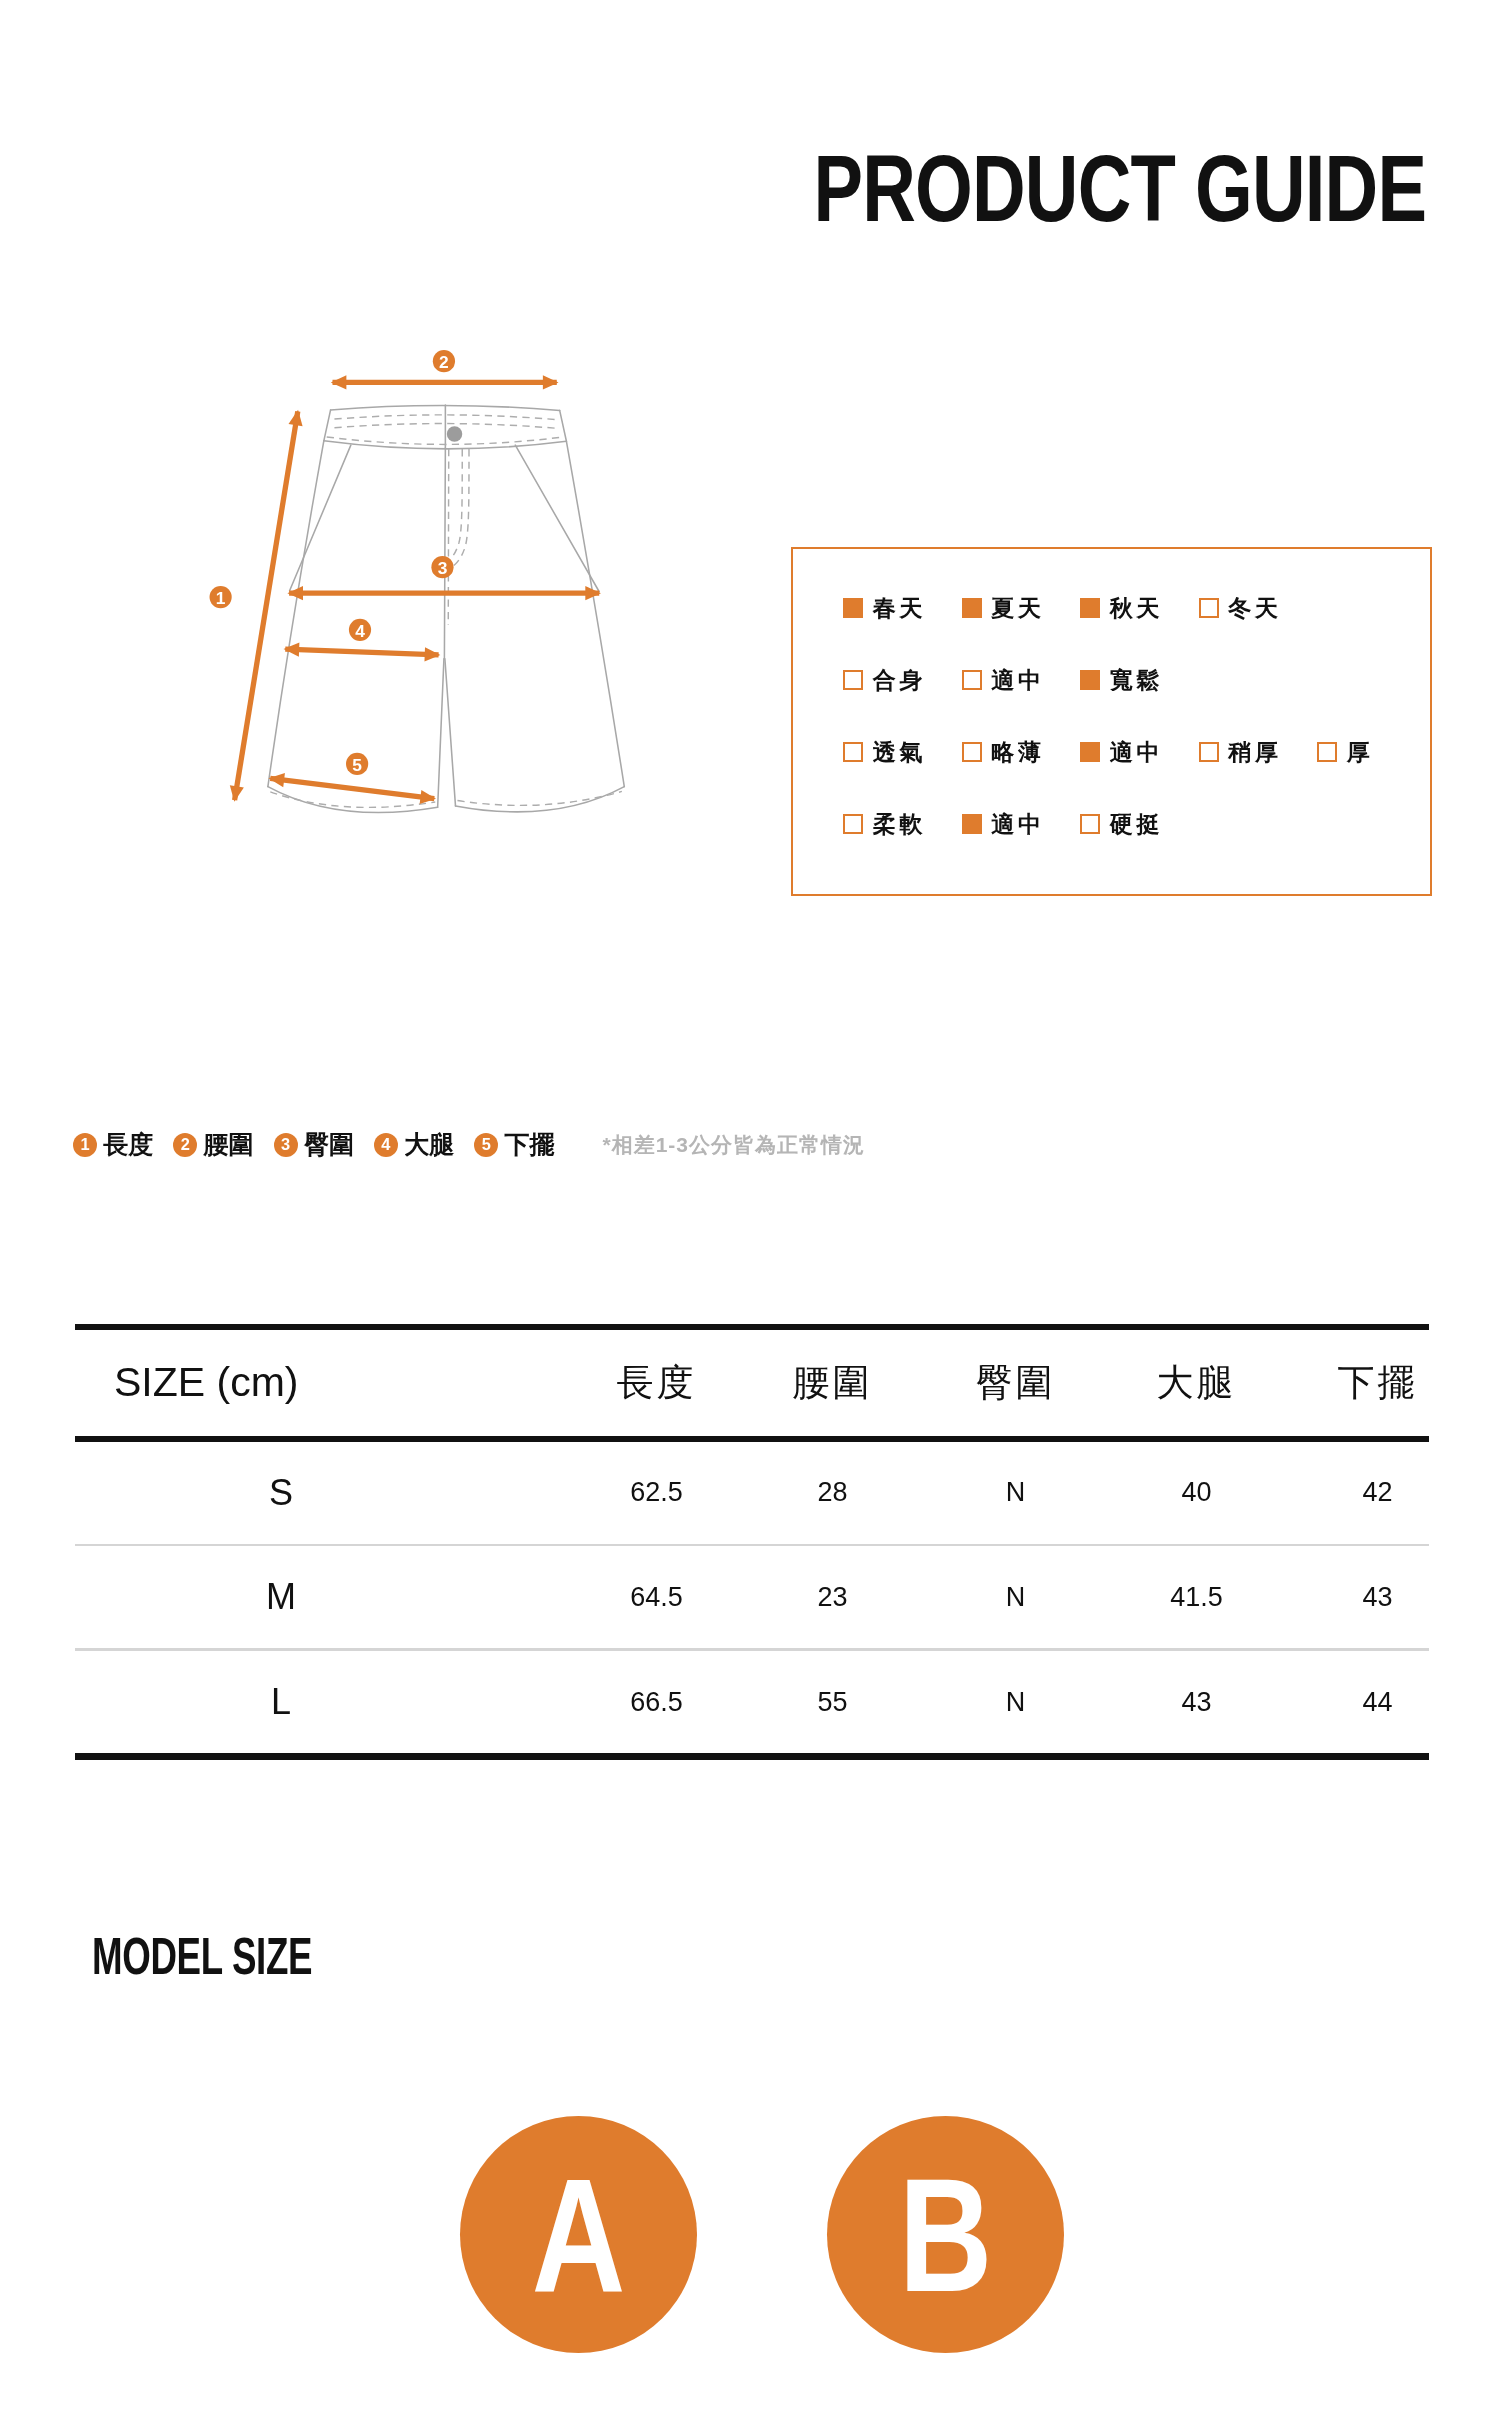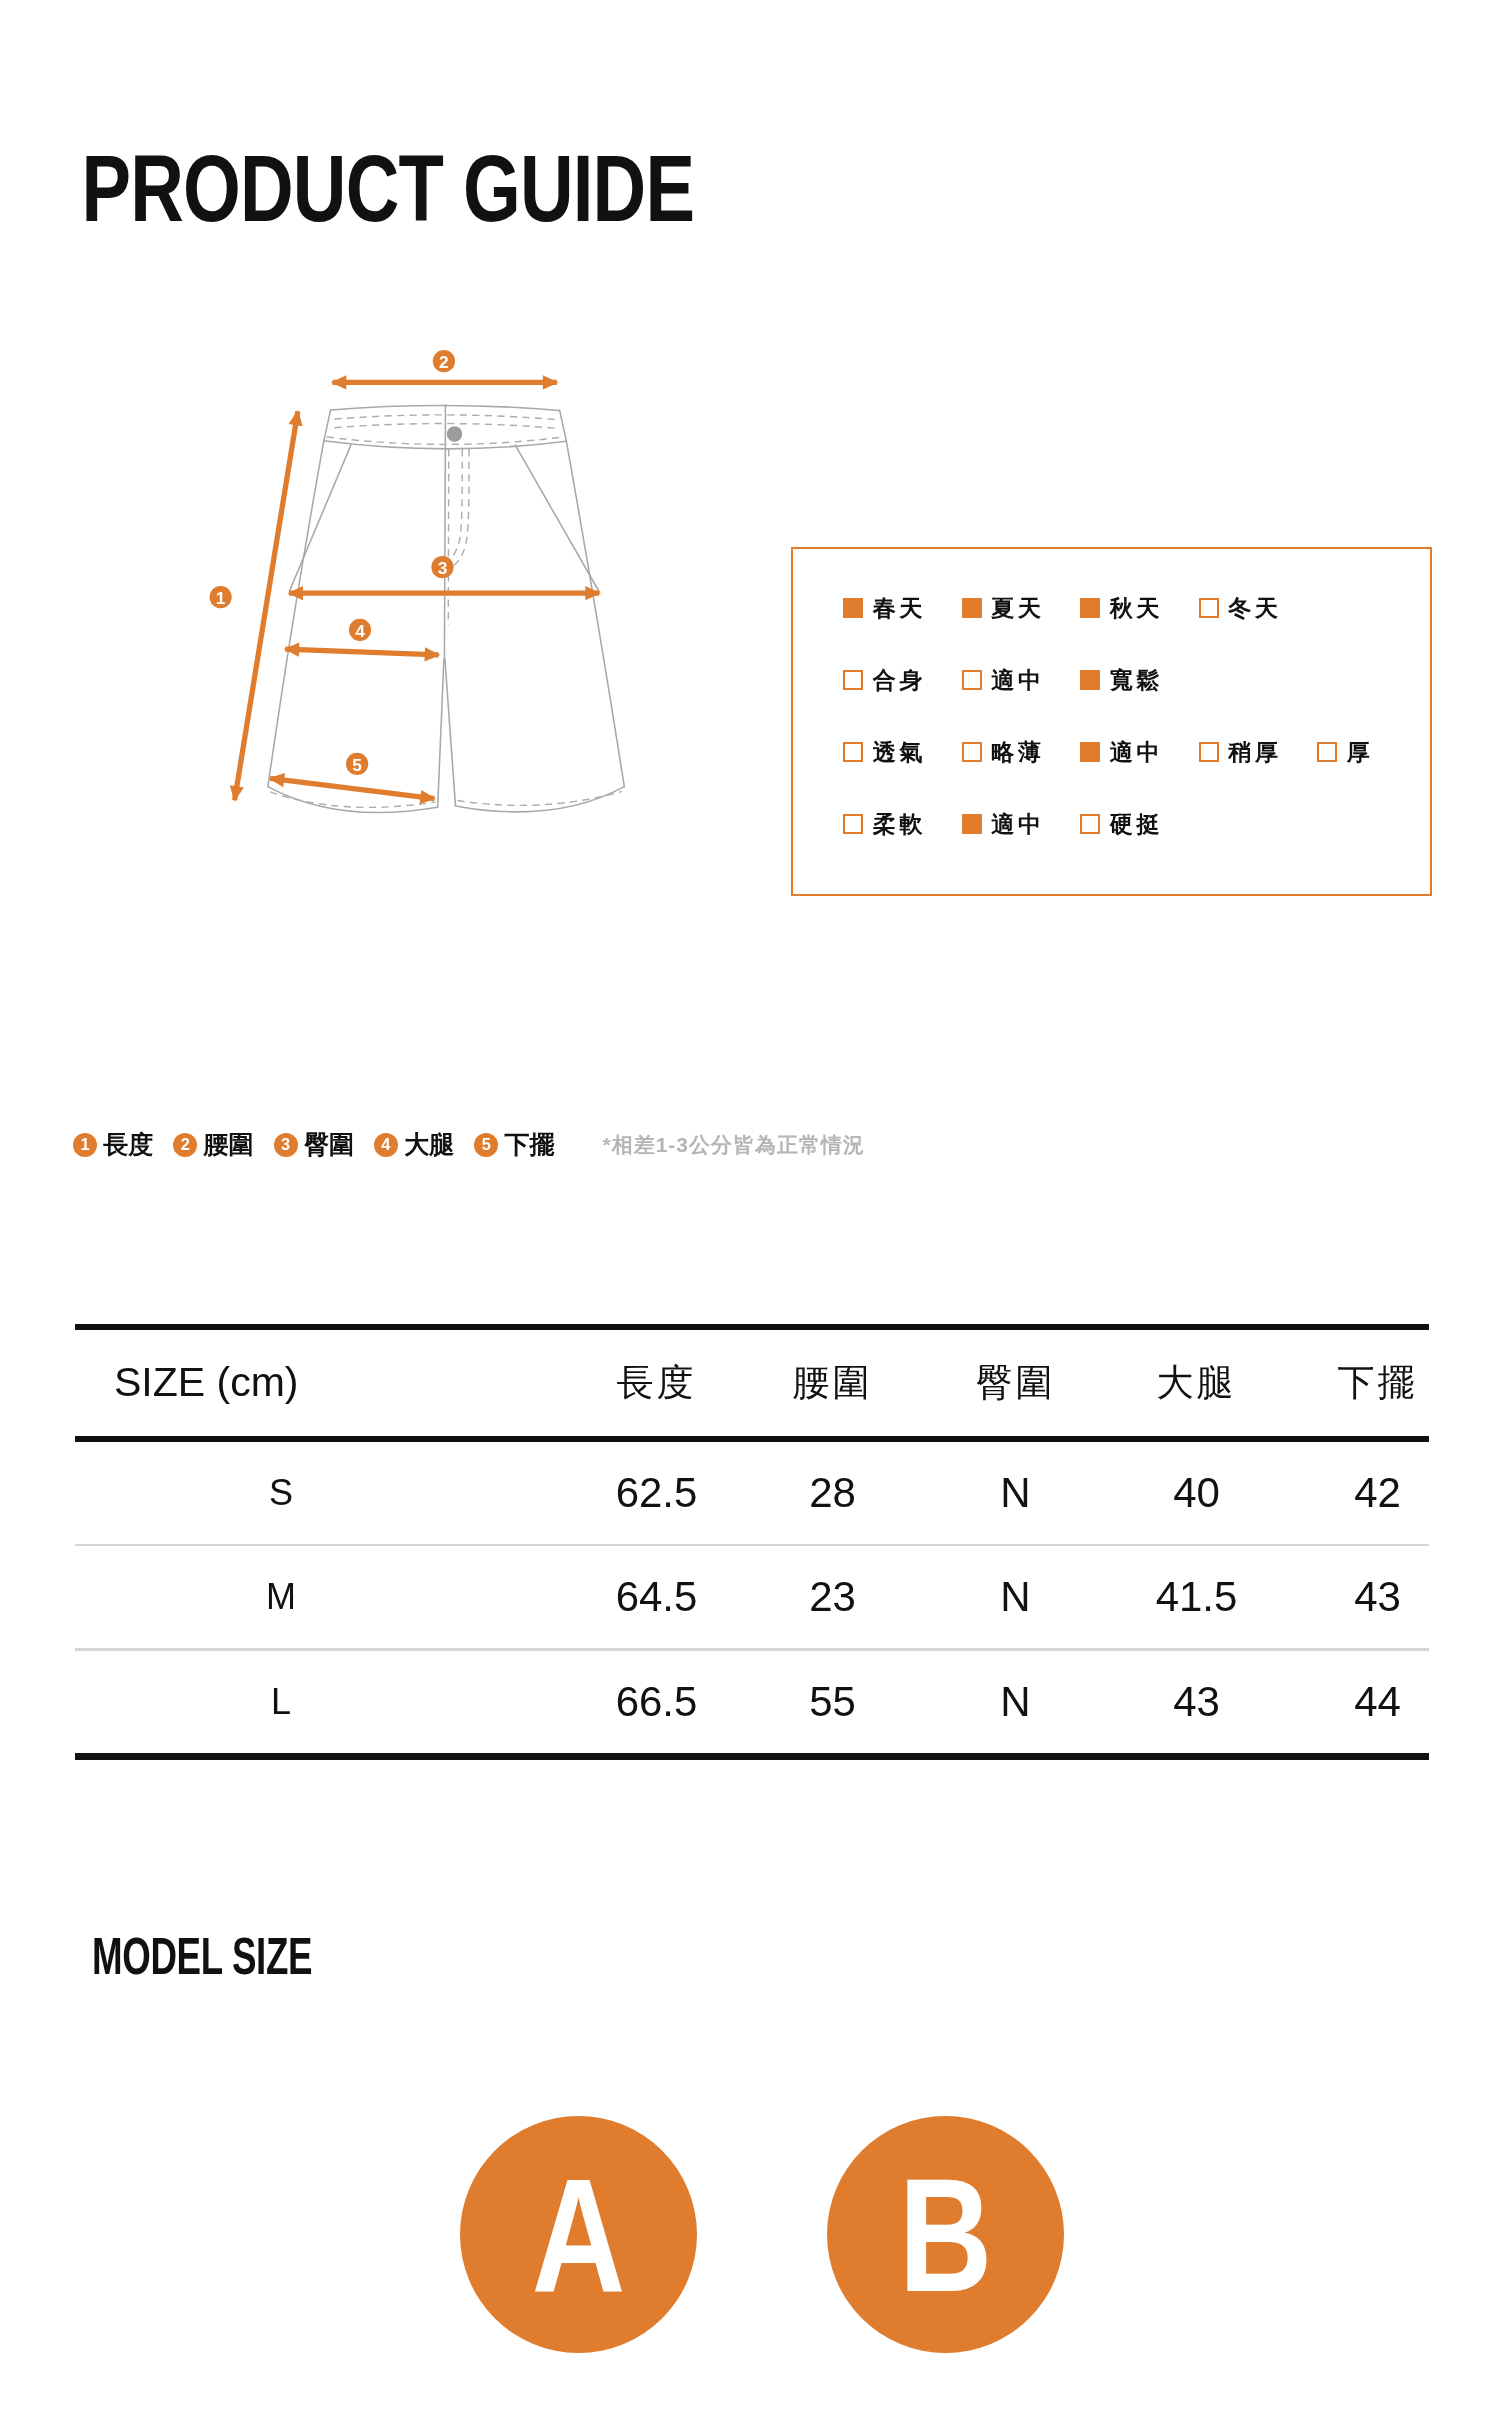--- a/index.html
+++ b/index.html
@@ -12,21 +12,21 @@
   }
   *{margin:0;padding:0;box-sizing:border-box;}
   html,body{background:#ffffff;}
   body{
     width:1508px;height:2579px;position:relative;overflow:hidden;
     font-family:"Liberation Sans","DejaVu Sans",sans-serif;color:var(--ink);
   }
   .abs{position:absolute;}
 
   
-  .title-wrap{left:0;top:142px;width:1508px;text-align:left;text-decoration:underline;}
+  .title-wrap{left:0;top:142px;width:1508px;text-align:right;text-decoration:underline;}
   .big-condensed{
     display:inline-block;font-weight:700;color:var(--ink);
     transform:scaleX(0.79);transform-origin:center;
     letter-spacing:-1px;line-height:1;white-space:nowrap;
   }
   .title-wrap .big-condensed{font-size:94px;}
 
   
   .diagram{left:183px;top:338px;}
 
@@ -64,21 +64,21 @@
   .trow{
     display:grid;grid-template-columns:538px 87px 265px 101px 261px 101px;
     align-items:center;white-space:nowrap;
   }
   .trow.header{height:106px;}
   .trow.data{height:102px;}
   .tcell{text-align:center;font-weight:400;}
   .tcell.h-first{text-align:left;padding-left:39px;font-size:41px;}
   .tcell.h{font-size:37px;letter-spacing:2.9px;}
   .tcell.rowlabel{font-size:36px;padding-right:126px;}
-  .tcell.val{font-size:42px;}
+  .tcell.val{font-size:27px;}
 
   
   .model-heading-wrap{left:92px;top:1931px;}
   .model-heading-wrap .big-condensed{font-size:51px;transform:scaleX(0.72);transform-origin:left center;letter-spacing:-0.5px;}
 
   .model-circle{
     border-radius:50%;background:var(--accent);
     display:flex;align-items:center;justify-content:center;
   }
   .model-circle.a{left:460px;top:2116px;width:237px;height:237px;}

